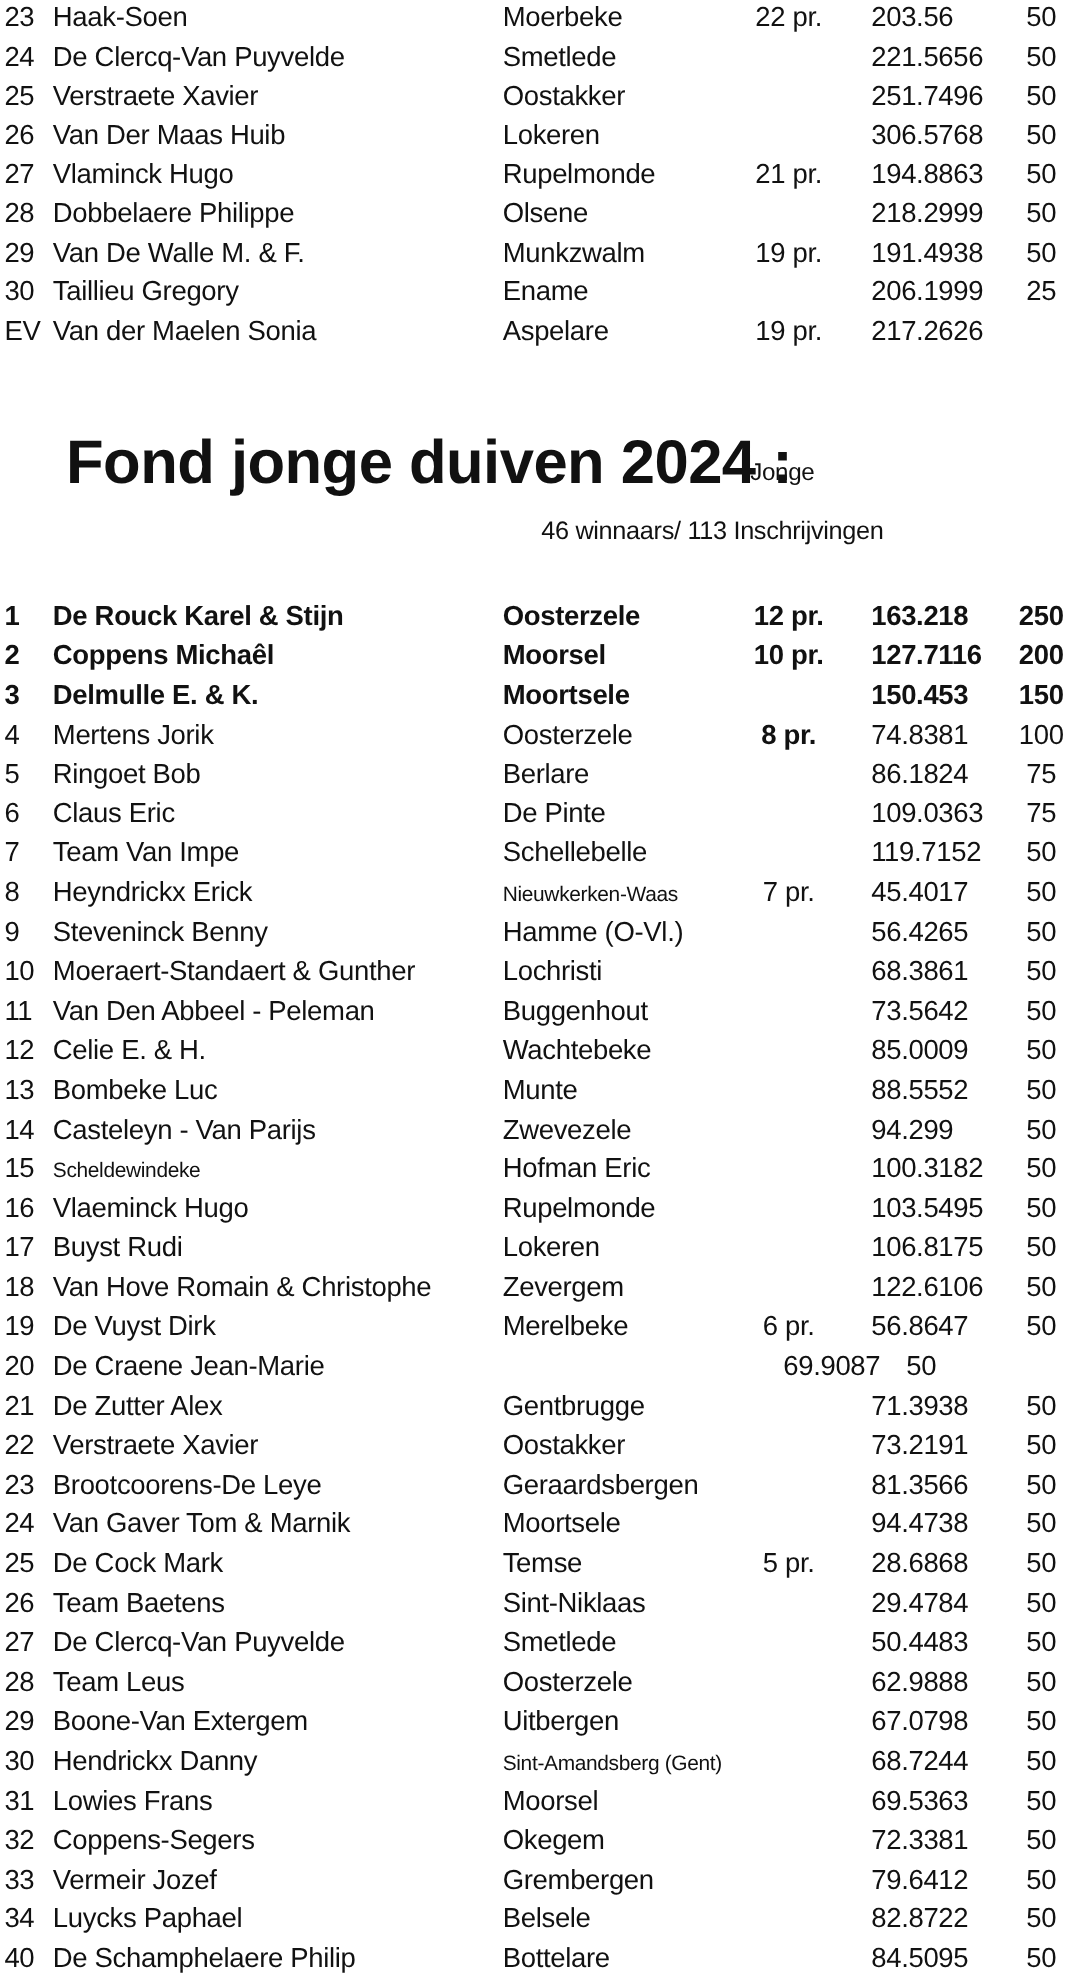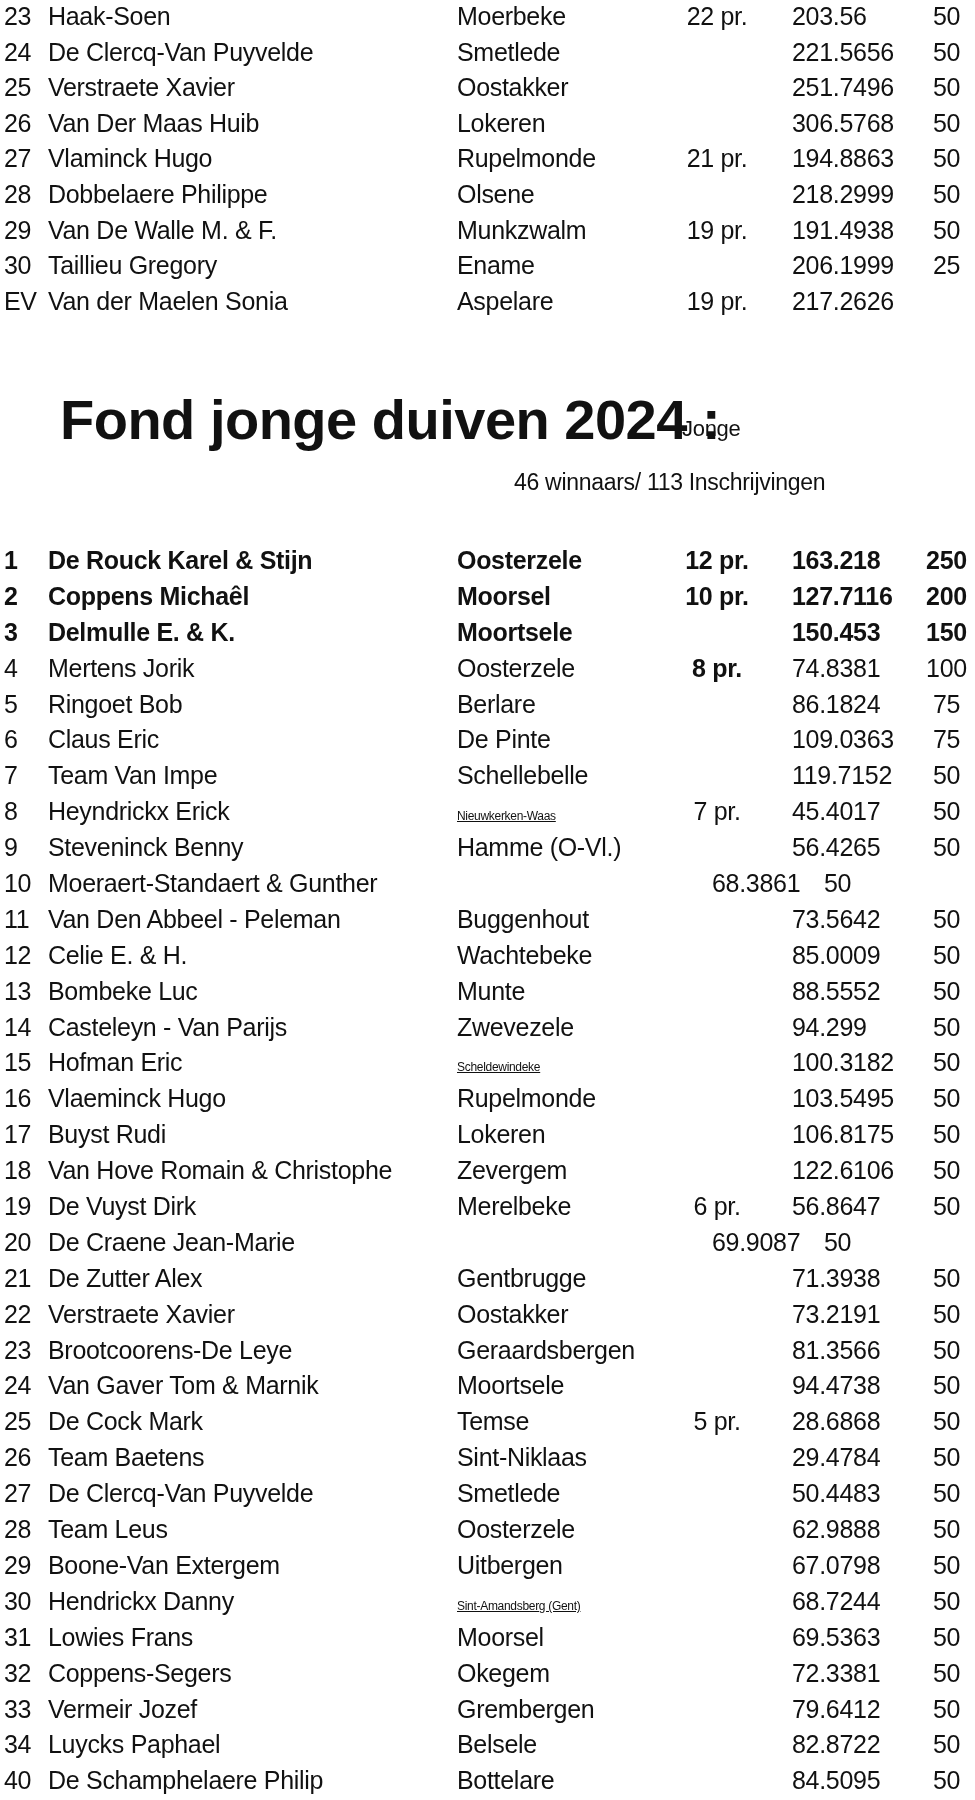--- a/index.html
+++ b/index.html
@@ -20,36 +20,36 @@
     display:grid;
     grid-template-columns:48px 409px 220px 80px 161px 57px;
     align-items:baseline;
   }
   .top-table .row{height:35.6px;line-height:35.6px;}
   .main-table .row{height:35.9px;line-height:35.9px;}
   .cell{font-size:25px;white-space:nowrap;overflow:visible;}
   .cell.rank{padding-left:4px;}
   .cell.name{}
   .cell.place{}
-  .cell.place.small{font-size:12px;text-decoration:underline;}
+  .cell.place.small{font-size:19px;}
   .cell.prizes{text-align:center;}
   .cell.coef{padding-left:35px;}
   .cell.points{text-align:center;}
   .row.bold .cell, .cell.bold{font-weight:700;}
   .section-title{
     position:absolute;left:60px;top:396px;
     font-size:56px;font-weight:700;line-height:48px;
     letter-spacing:-0.5px;white-space:nowrap;
   }
   .category-label{
     position:absolute;left:682px;top:414px;
     font-size:22px;font-weight:400;line-height:30px;white-space:nowrap;
   }
   .stats-line{
-    position:absolute;left:514px;top:466px;
+    position:absolute;left:492px;top:466px;
     font-size:23px;line-height:32px;white-space:nowrap;
   }
 </style>
 </head>
 <body>
 
 <div class="page">
   <div class="table top-table" id="top-table">
       <div class="row">
         <div class="cell rank">23</div>
@@ -198,20 +198,21 @@
         <div class="cell rank">9</div>
         <div class="cell name">Steveninck Benny</div>
         <div class="cell place">Hamme (O-Vl.)</div>
         <div class="cell prizes"></div>
         <div class="cell coef">56.4265</div>
         <div class="cell points">50</div>
       </div>
       <div class="row">
         <div class="cell rank">10</div>
         <div class="cell name">Moeraert-Standaert &amp; Gunther</div>
+        <div class="cell place">Lochristi</div>
         <div class="cell prizes"></div>
         <div class="cell coef">68.3861</div>
         <div class="cell points">50</div>
       </div>
       <div class="row">
         <div class="cell rank">11</div>
         <div class="cell name">Van Den Abbeel - Peleman</div>
         <div class="cell place">Buggenhout</div>
         <div class="cell prizes"></div>
         <div class="cell coef">73.5642</div>
@@ -236,22 +237,22 @@
       <div class="row">
         <div class="cell rank">14</div>
         <div class="cell name">Casteleyn - Van Parijs</div>
         <div class="cell place">Zwevezele</div>
         <div class="cell prizes"></div>
         <div class="cell coef">94.299</div>
         <div class="cell points">50</div>
       </div>
       <div class="row">
         <div class="cell rank">15</div>
+        <div class="cell place small">Scheldewindeke</div>
         <div class="cell name">Hofman Eric</div>
-        <div class="cell place small">Scheldewindeke</div>
         <div class="cell prizes"></div>
         <div class="cell coef">100.3182</div>
         <div class="cell points">50</div>
       </div>
       <div class="row">
         <div class="cell rank">16</div>
         <div class="cell name">Vlaeminck Hugo</div>
         <div class="cell place">Rupelmonde</div>
         <div class="cell prizes"></div>
         <div class="cell coef">103.5495</div>

